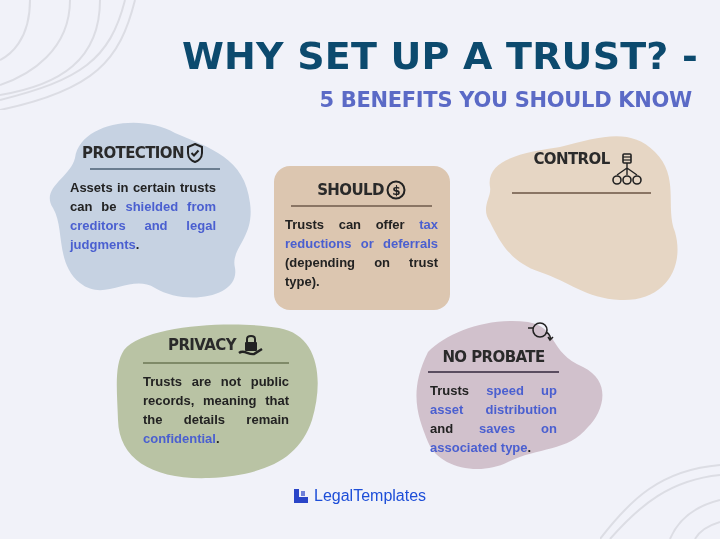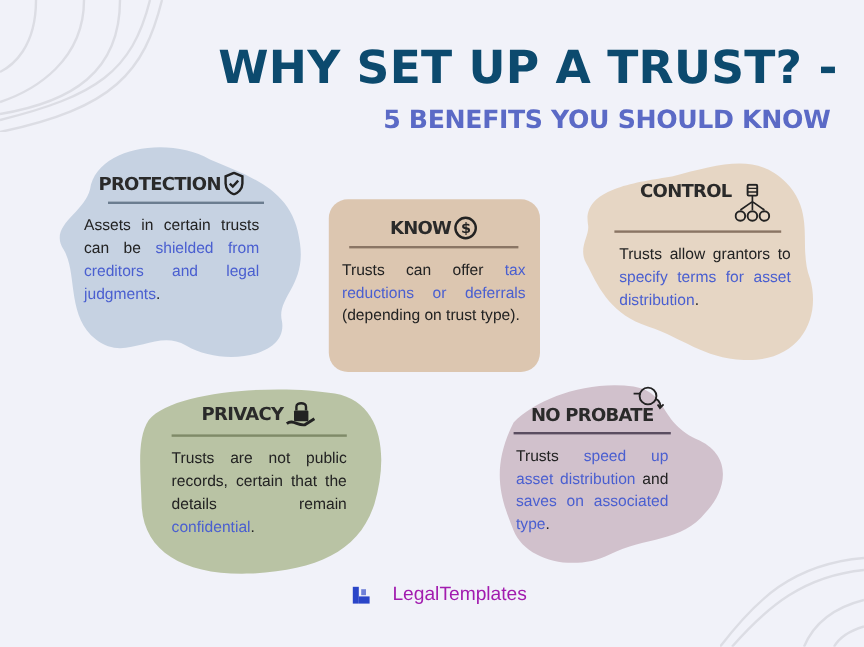--- a/index.html
+++ b/index.html
@@ -4,24 +4,24 @@
 <style>
   html, body { margin:0; padding:0; }
   body { width:720px; height:539px; background:#f1f2f9; position:relative; overflow:hidden; font-family:"Liberation Sans", sans-serif; }
   .deco { position:absolute; }
   .title { position:absolute; right:22px; top:34px; font-weight:bold; font-size:38px; color:#0c4a6e; letter-spacing:0.2px; white-space:nowrap; font-family:"DejaVu Sans", sans-serif; }
   .subtitle { position:absolute; right:28px; top:88px; font-weight:bold; font-size:21px; color:#5b6ac6; white-space:nowrap; letter-spacing:-0.3px; font-family:"DejaVu Sans", sans-serif;text-align:center; }
   .blob { position:absolute; }
   .card { position:absolute; }
   .card-head { display:flex; align-items:center; justify-content:center; gap:2px; font-weight:bold; color:#2a2a2a; font-size:15px; font-family:"DejaVu Sans", sans-serif; letter-spacing:-0.6px; }
   .rule { height:2px; margin:5px 0 8px; }
-  .card-body { font-size:13px; line-height:19px; color:#222; text-align:justify; text-align-last:left; }
+  .card-body { font-size:13px; line-height:19px; color:#222; text-align:justify; text-align-last:left;font-weight:bold; }
   .hl { color:#4a5fd0; }
   .icon svg { display:block; }
-  .brand { position:absolute; left:293px; top:487px; display:flex; align-items:center; gap:18px; font-size:16px; color:#a21caf; }
+  .brand { position:absolute; left:293px; top:487px; display:flex; align-items:center; gap:5px; font-size:16px; color:#1d4ed8; }
 </style>
 </head>
 <body>
 
 <svg class="deco" style="left:0;top:0" width="170" height="110" viewBox="0 0 170 110">
   <g fill="none" stroke="#dcdde4" stroke-width="2">
     <path d="M30 0 C 30 40, 10 55, 0 60"></path>
     <path d="M70 0 C 70 50, 30 75, 0 85"></path>
     <path d="M100 0 C 100 60, 60 85, 0 95"></path>
     <path d="M125 0 C 110 60, 80 80, 0 100"></path>
@@ -53,21 +53,21 @@
         </svg>
     </span>
   </div>
   <div class="rule" style="background:#6b7d90;margin-left:20px;margin-right:-4px"></div>
   <div class="card-body"><span>Assets in certain trusts can be </span><span class="hl">shielded from creditors and legal judgments</span><span>.</span></div>
 </div>
 
 <div class="blob" style="left:274px;top:166px;width:176px;height:144px;background:#dcc6b0;border-radius:16px;"></div>
 <div class="card" style="left:285px;top:180px;width:153px">
   <div class="card-head">
-    <span>KNOW</span>
+    <span>SHOULD</span>
     <span class="icon">
       <svg width="20" height="20" viewBox="0 0 20 20">
           <circle cx="10" cy="10" r="8.5" fill="none" stroke="#222" stroke-width="2"></circle>
           <text x="10" y="14.5" font-size="12" font-weight="bold" text-anchor="middle" fill="#222" font-family="DejaVu Sans, sans-serif">$</text>
         </svg>
     </span>
   </div>
   <div class="rule" style="background:#8a7564;margin-left:6px;margin-right:6px"></div>
   <div class="card-body"><span>Trusts can offer </span><span class="hl">tax reductions or deferrals</span><span> (depending on trust type).</span></div>
 </div>
@@ -84,55 +84,54 @@
           <line x1="11" y1="4" x2="19" y2="4" stroke="#222" stroke-width="1.2"></line>
           <line x1="11" y1="7" x2="19" y2="7" stroke="#222" stroke-width="1.2"></line>
           <path d="M15 10 V15 M15 15 L5 22 M15 15 V22 M15 15 L25 22" stroke="#222" stroke-width="1.4" fill="none"></path>
           <circle cx="5" cy="27" r="4" fill="none" stroke="#222" stroke-width="1.6"></circle>
           <circle cx="15" cy="27" r="4" fill="none" stroke="#222" stroke-width="1.6"></circle>
           <circle cx="25" cy="27" r="4" fill="none" stroke="#222" stroke-width="1.6"></circle>
         </svg>
     </span>
   </div>
   <div class="rule" style="background:#8a7564;margin-left:-4px;margin-right:8px"></div>
-  <div class="card-body"><span>Trusts allow grantors to </span><span class="hl">specify terms for asset distribution</span><span>.</span></div>
 </div>
 
 <svg class="blob" style="left:114px;top:320px" width="210" height="160" viewBox="0 0 210 160">
   <path fill="#b9c3a4" d="M10 30 C 30 5, 120 0, 165 8 C 205 15, 210 60, 198 100 C 185 140, 150 155, 95 158 C 40 160, 5 140, 4 100 C 3 70, 0 45, 10 30 Z"></path>
 </svg>
 <div class="card" style="left:143px;top:333px;width:146px">
   <div class="card-head">
     <span>PRIVACY</span>
     <span class="icon">
       <svg width="26" height="24" viewBox="0 0 26 24">
           <path d="M9 9 V6 C9 2 17 2 17 6 V9" fill="none" stroke="#222" stroke-width="2"></path>
           <rect x="7" y="9" width="12" height="9" rx="1" fill="#222"></rect>
           <path d="M1 20 C 6 16, 10 22, 16 21 L24 16" fill="none" stroke="#222" stroke-width="2.4"></path>
         </svg>
     </span>
   </div>
   <div class="rule" style="background:#7f8a68"></div>
-  <div class="card-body"><span>Trusts are not public records, certain that the details remain </span><span class="hl">confidential</span><span>.</span></div>
+  <div class="card-body"><span>Trusts are not public records, meaning that the details remain </span><span class="hl">confidential</span><span>.</span></div>
 </div>
 
 <svg class="blob" style="left:408px;top:312px" width="200" height="160" viewBox="0 0 200 160">
   <path fill="#d1c1cc" d="M20 40 C 40 20, 80 5, 120 10 C 150 15, 140 40, 175 55 C 205 70, 195 100, 180 115 C 160 140, 130 135, 100 150 C 70 165, 30 155, 20 130 C 10 105, 0 80, 20 40 Z"></path>
 </svg>
 <div class="card" style="left:430px;top:322px;width:127px">
   <div style="position:relative;height:14px">
     <span class="icon" style="position:absolute;left:96px;top:-2px">
       <svg width="30" height="22" viewBox="0 0 30 22">
           <path d="M2 8 H8" stroke="#222" stroke-width="1.5"></path>
           <circle cx="14" cy="10" r="7" fill="none" stroke="#222" stroke-width="1.6"></circle>
           <path d="M20 12 C 24 14, 25 18, 24 20 M22 17 L24 20 L27 17" fill="none" stroke="#222" stroke-width="1.5"></path>
         </svg>
     </span>
   </div>
-  <div class="card-head" style="margin-top:1px">
+  <div class="card-head" style="margin-top:12px">
     <span>NO PROBATE</span>
   </div>
   <div class="rule" style="background:#5a4d60;margin-left:-2px;margin-right:-2px"></div>
   <div class="card-body"><span>Trusts </span><span class="hl">speed up asset distribution</span><span> and </span><span class="hl">saves on associated type</span><span>.</span></div>
 </div>
 
 <div class="brand">
   <span class="icon">
     <svg width="16" height="16" viewBox="0 0 16 16">
         <rect x="1" y="1" width="5" height="14" fill="#2a45c8"></rect>

